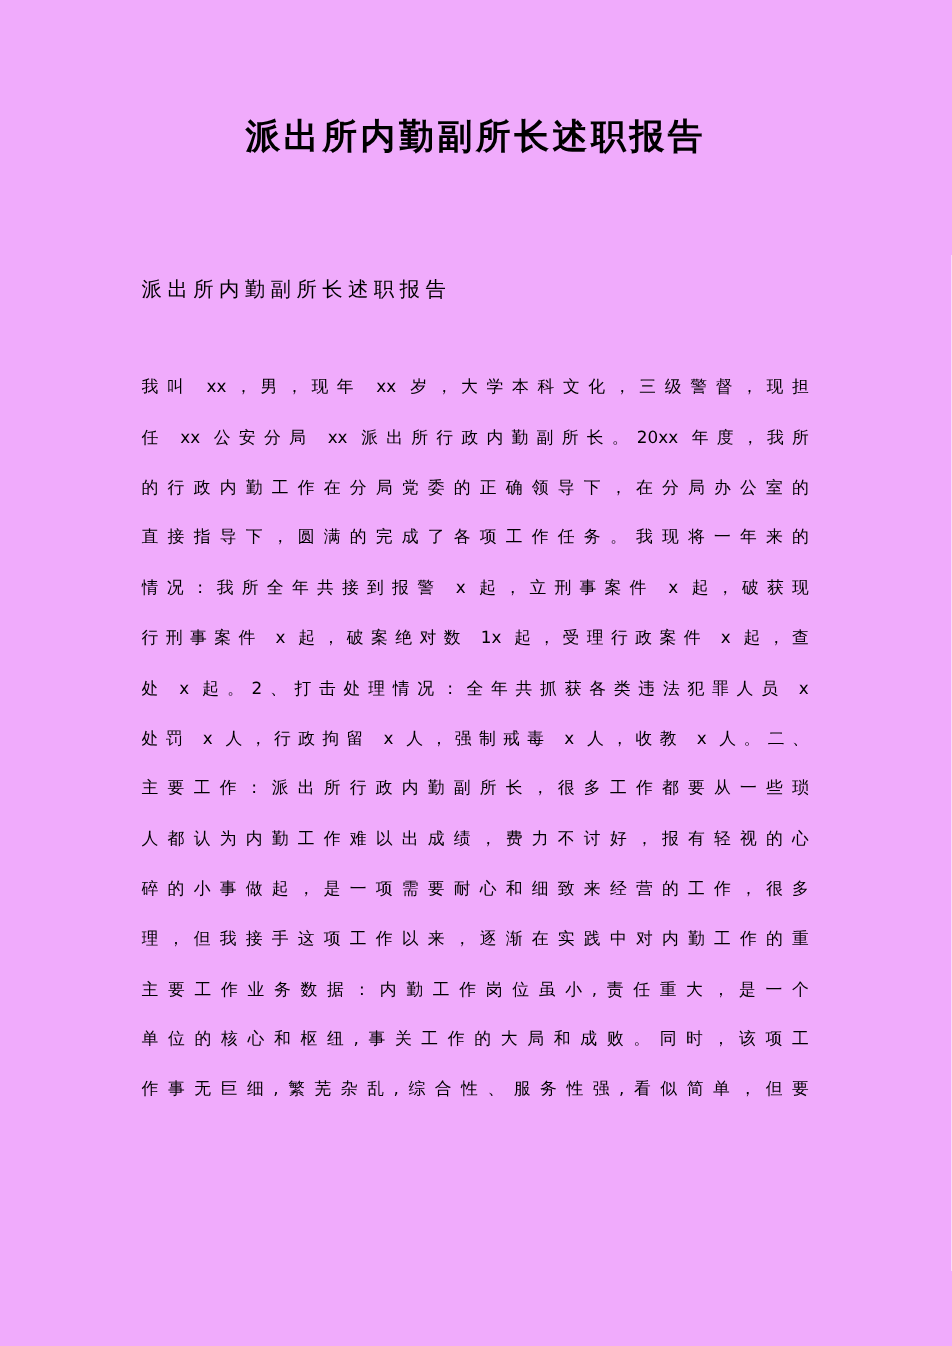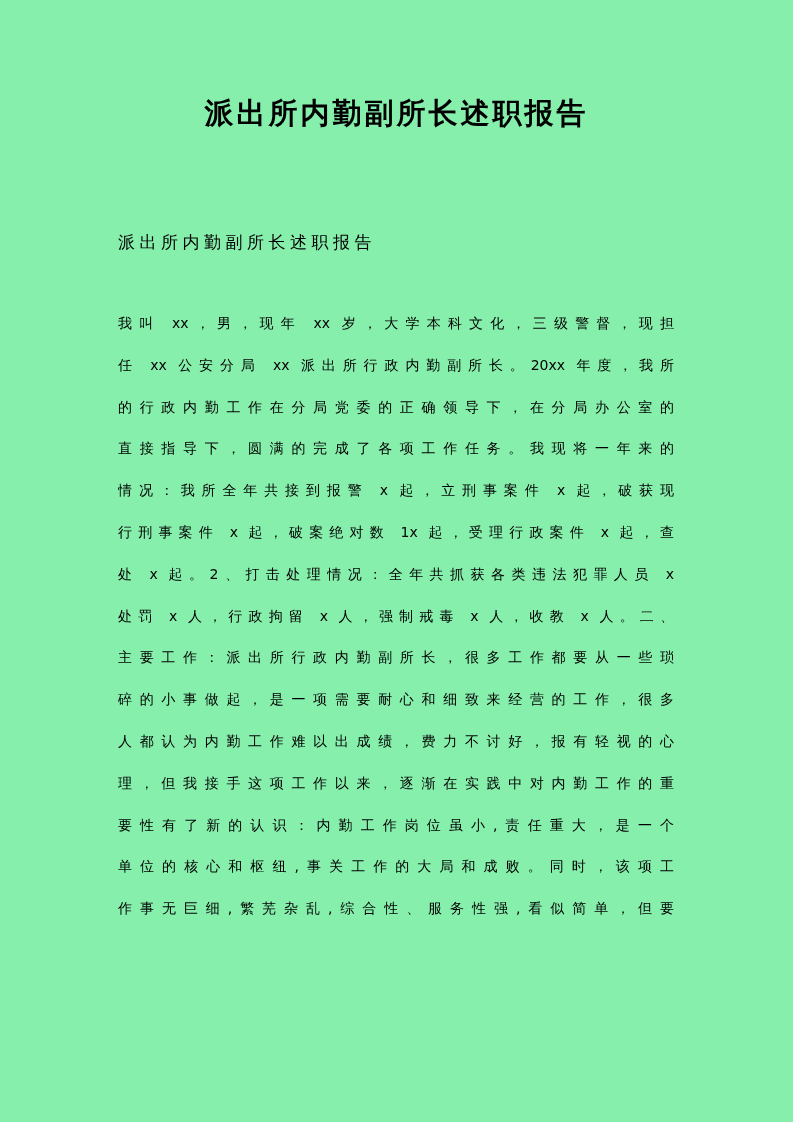--- a/index.html
+++ b/index.html
@@ -4,21 +4,21 @@
 <style>
   html, body {
     margin: 0;
     padding: 0;
     background: #ffffff;
   }
   .page {
     position: relative;
     width: 793px;
     height: 1122px;
-    background: #86efac;
+    background: #f0abfc;
     color: #000000;
     font-family: "DejaVu Sans", "Liberation Sans", sans-serif;
     overflow: hidden;
   }
   .doc-title {
     position: absolute;
     top: 96px;
     left: 0;
     width: 100%;
     margin: 0;
@@ -67,20 +67,20 @@
   <div class="doc-body">
     <div class="line">我叫 xx，男，现年 xx 岁，大学本科文化，三级警督，现担</div>
     <div class="line">任 xx 公安分局 xx 派出所行政内勤副所长。20xx 年度，我所</div>
     <div class="line">的行政内勤工作在分局党委的正确领导下，在分局办公室的</div>
     <div class="line">直接指导下，圆满的完成了各项工作任务。我现将一年来的</div>
     <div class="line">情况：我所全年共接到报警 x 起，立刑事案件 x 起，破获现</div>
     <div class="line">行刑事案件 x 起，破案绝对数 1x 起，受理行政案件 x 起，查</div>
     <div class="line">处 x 起。2、打击处理情况：全年共抓获各类违法犯罪人员 x</div>
     <div class="line">处罚 x 人，行政拘留 x 人，强制戒毒 x 人，收教 x 人。二、</div>
     <div class="line">主要工作：派出所行政内勤副所长，很多工作都要从一些琐</div>
+    <div class="line">人都认为内勤工作难以出成绩，费力不讨好，报有轻视的心</div>
     <div class="line">碎的小事做起，是一项需要耐心和细致来经营的工作，很多</div>
-    <div class="line">人都认为内勤工作难以出成绩，费力不讨好，报有轻视的心</div>
     <div class="line">理，但我接手这项工作以来，逐渐在实践中对内勤工作的重</div>
-    <div class="line">要性有了新的认识：内勤工作岗位虽小,责任重大，是一个</div>
+    <div class="line">主要工作业务数据：内勤工作岗位虽小,责任重大，是一个</div>
     <div class="line">单位的核心和枢纽,事关工作的大局和成败。同时，该项工</div>
     <div class="line">作事无巨细,繁芜杂乱,综合性、服务性强,看似简单，但要</div>
   </div>
 </div>
 
 </body></html>

